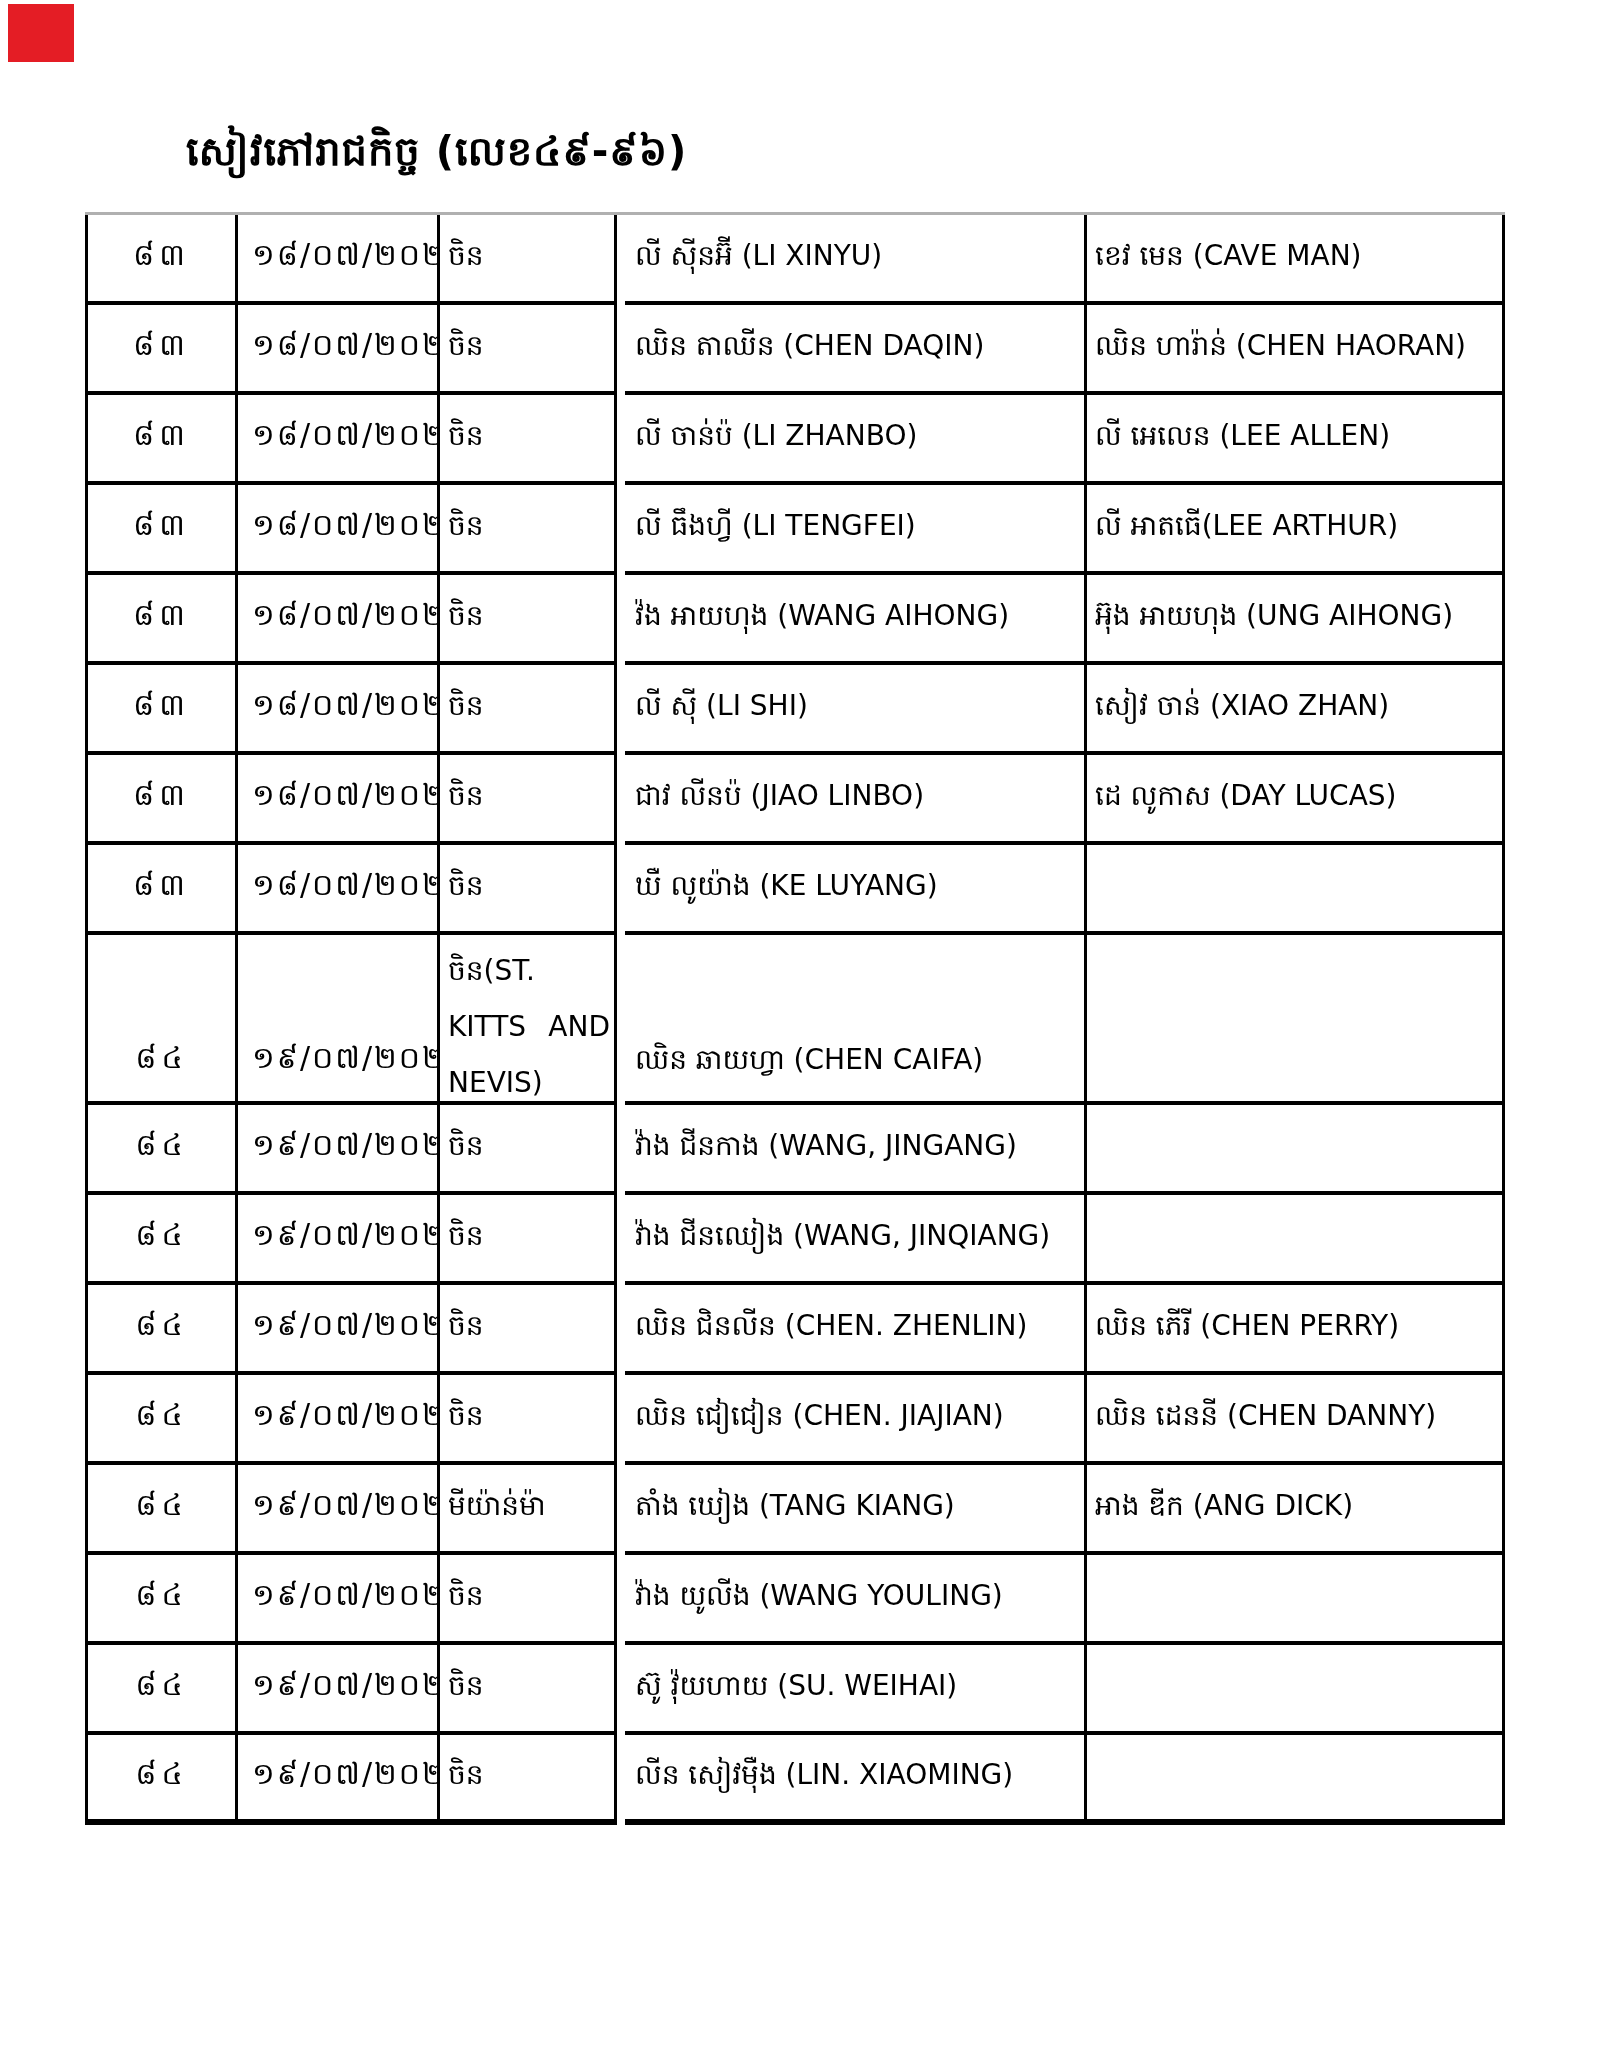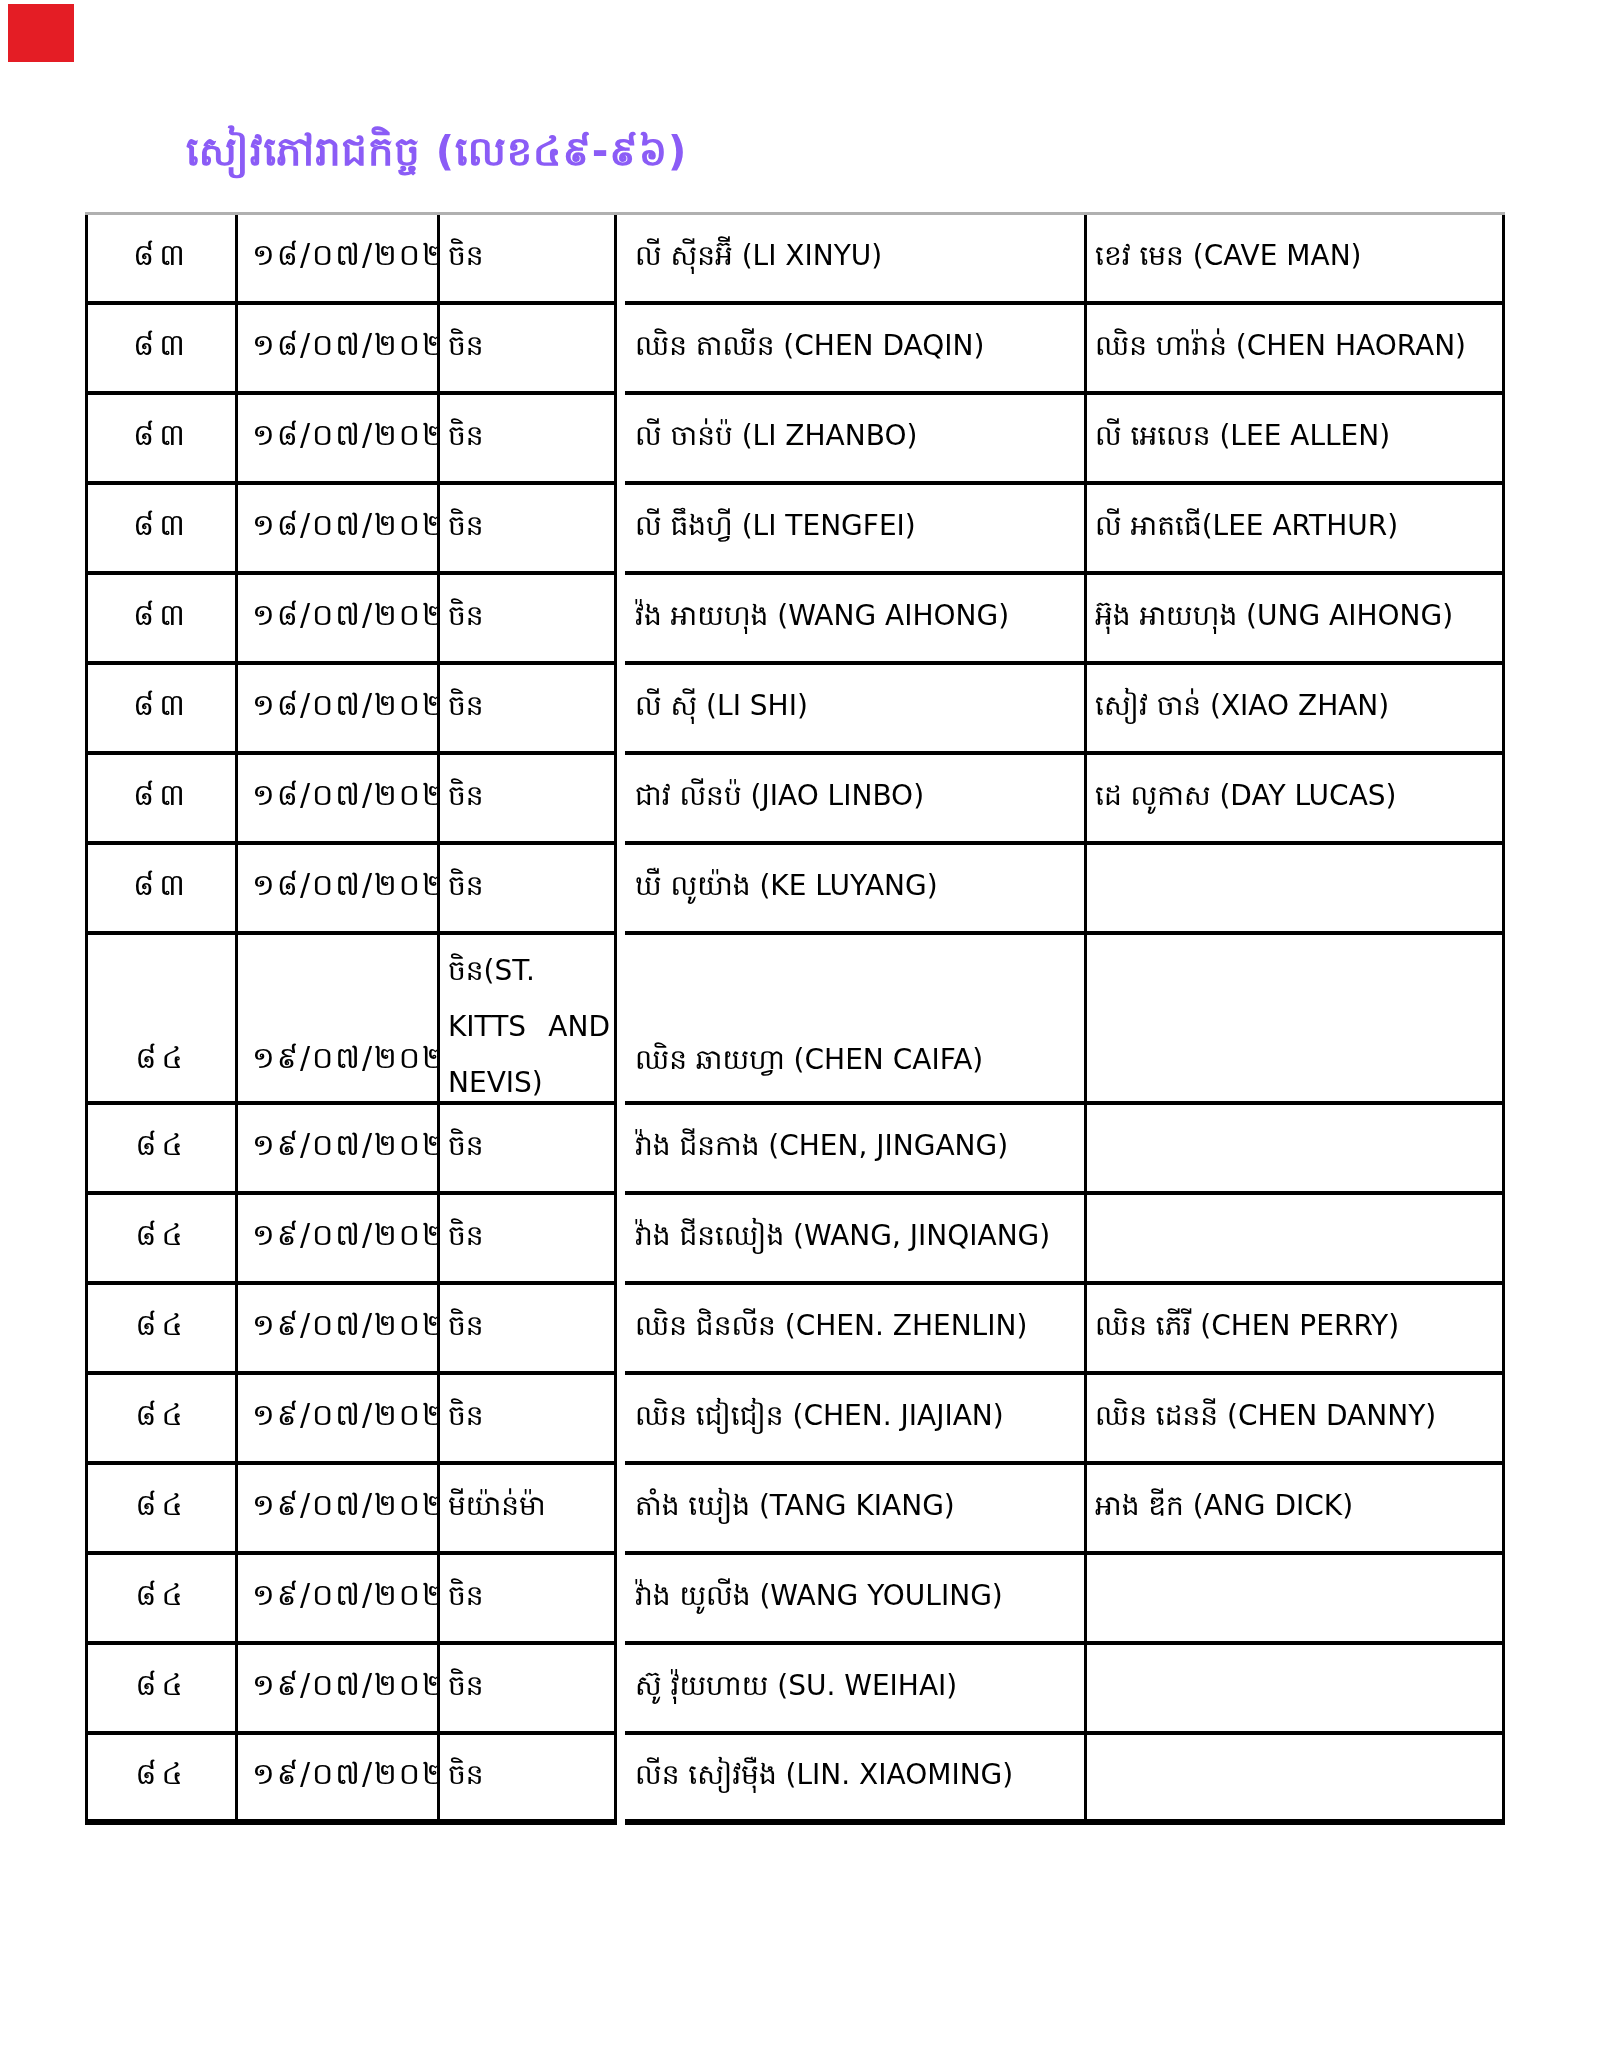--- a/index.html
+++ b/index.html
@@ -3,21 +3,21 @@
 <meta charset="utf-8">
 <style>
   html,body{margin:0;padding:0;background:#ffffff;}
   body{width:1600px;height:2071px;font-family:"Liberation Sans",sans-serif;}
   .page{position:relative;width:1600px;height:2071px;background:#ffffff;overflow:hidden;}
 
   .red-block{position:absolute;left:8px;top:4px;width:66px;height:58px;}
 
   .doc-title{
     position:absolute;left:186px;top:126px;
-    font-size:40px;font-weight:bold;color:#8b5cf6;
+    font-size:40px;font-weight:bold;color:#000000;
     font-family:"DejaVu Sans","Liberation Sans",sans-serif;
     white-space:nowrap;letter-spacing:1px;
   }
 
   .gazette-table{
     position:absolute;left:85px;top:212px;
     display:grid;
     grid-template-columns:153px 202px 177px 470px 418px;
     grid-template-rows:90px 90px 90px 90px 90px 90px 90px 90px 170px 90px 90px 90px 90px 90px 90px 90px 90px;
     border-top:3px solid #b0b0b0;
@@ -102,21 +102,21 @@
           <span>KITTS</span>
           <span>AND</span>
         </span>
         <span class="nat-line">NEVIS)</span>
       </div>
       <div class="cell c3 vbottom">ឈិន ឆាយហ្វា (CHEN CAIFA)</div>
       <div class="cell c4 vbottom"></div>
       <div class="cell c0">៨៤</div>
       <div class="cell c1">១៩/០៧/២០២៣</div>
       <div class="cell c2">ចិន</div>
-      <div class="cell c3">វ៉ាង ជីនកាង (CHEN, JINGANG)</div>
+      <div class="cell c3">វ៉ាង ជីនកាង (WANG, JINGANG)</div>
       <div class="cell c4"></div>
       <div class="cell c0">៨៤</div>
       <div class="cell c1">១៩/០៧/២០២៣</div>
       <div class="cell c2">ចិន</div>
       <div class="cell c3">វ៉ាង ជីនឈៀង (WANG, JINQIANG)</div>
       <div class="cell c4"></div>
       <div class="cell c0">៨៤</div>
       <div class="cell c1">១៩/០៧/២០២៣</div>
       <div class="cell c2">ចិន</div>
       <div class="cell c3">ឈិន ជិនលីន (CHEN. ZHENLIN)</div>

